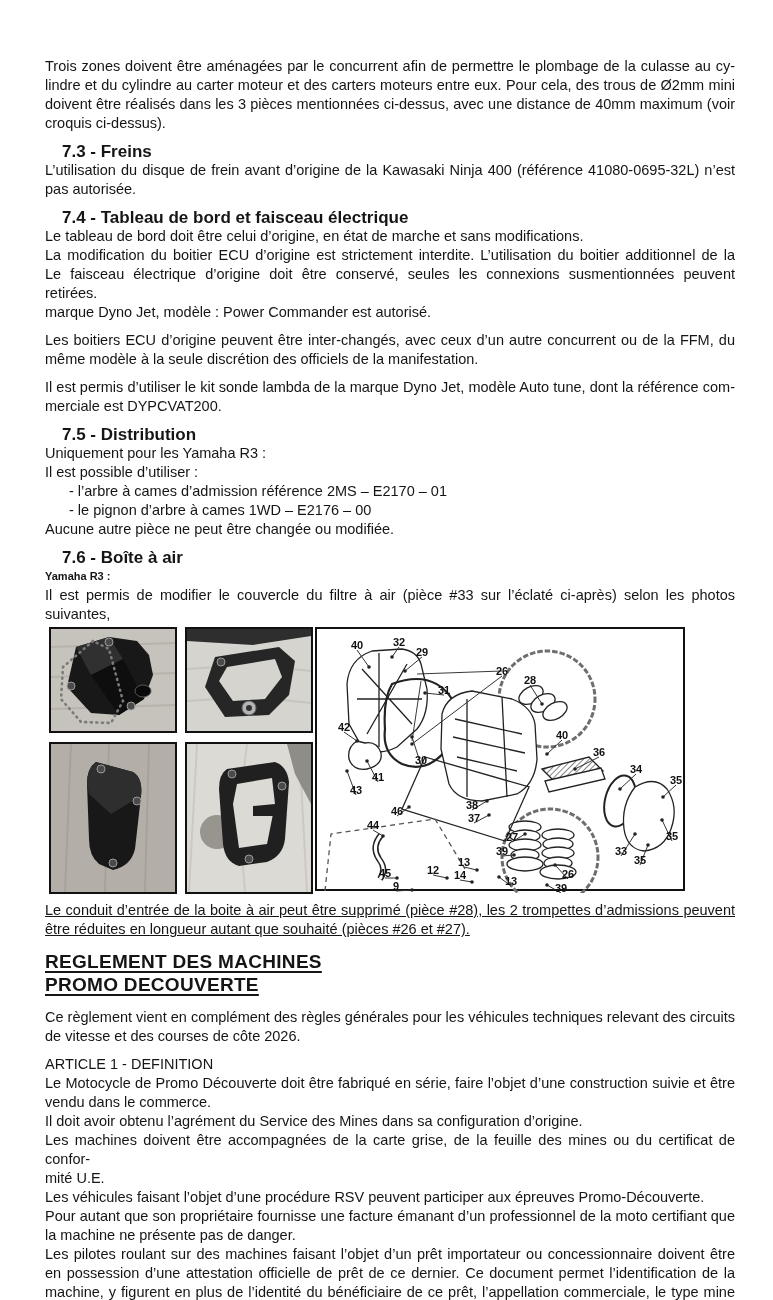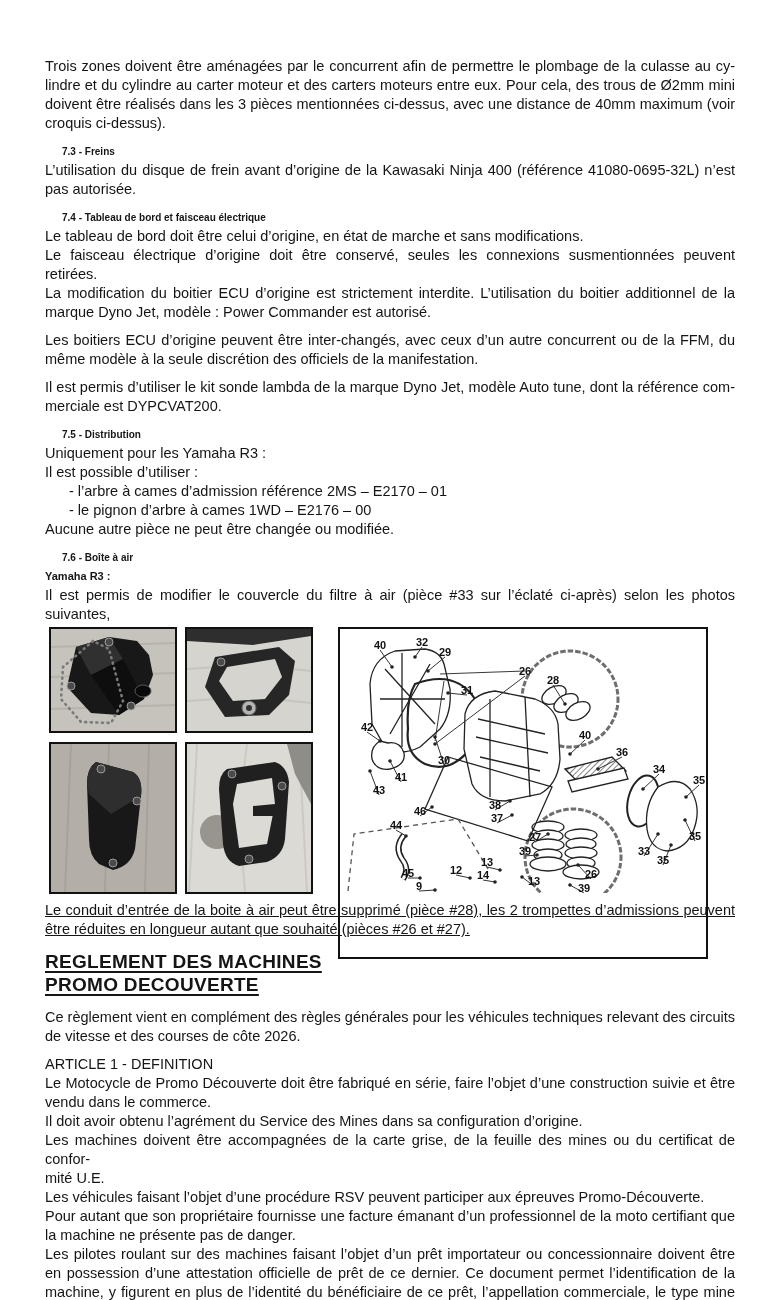--- a/index.html
+++ b/index.html
@@ -3,28 +3,28 @@
 <meta charset="utf-8">
 <style>
   html,body{margin:0;padding:0;background:#ffffff;}
   body{width:773px;height:1300px;overflow:hidden;position:relative;
        font-family:"Liberation Sans","DejaVu Sans",sans-serif;color:#151515;}
   .page{padding:57px 38px 0 45px;width:690px;}
   .ln{font-size:14.5px;line-height:19px;white-space:normal;}
   .ln.j{text-align:justify;text-align-last:justify;}
   .ln.ind{padding-left:24px;}
   .para{margin:0 0 9px 0;}
-  .shead{font-weight:bold;font-size:10px;line-height:19px;text-indent:17px;}
+  .shead{font-weight:bold;font-size:17px;line-height:19px;text-indent:17px;}
   .bline{font-weight:bold;font-size:11px;line-height:19px;}
   .figure{display:flex;margin:3px 0 0 4px;height:268px;}
   .photos{display:grid;grid-template-columns:128px 128px;grid-template-rows:106px 152px;
           gap:9px 8px;width:264px;}
   .photo{border:2px solid #111;box-sizing:border-box;overflow:hidden;background:#cfcdc8;}
   .photo svg{display:block;}
-  .diagram{width:370px;height:332px;margin-left:25px;border:2px solid #111;
+  .diagram{width:370px;height:264px;margin-left:2px;border:2px solid #111;
            box-sizing:border-box;background:#fff;}
   .caption{margin:6px 0 0 0;text-decoration:underline;}
   .bigheads{margin:11px 0 10px 0;}
   .bighead{font-size:19px;font-weight:bold;line-height:23px;letter-spacing:.3px;
            text-decoration:underline;text-decoration-thickness:2px;text-underline-offset:3px;}
   .art-title{font-weight:normal;font-size:14.5px;line-height:19px;margin:0;}
   svg text{font-family:"Liberation Sans","DejaVu Sans",sans-serif;font-weight:bold;}
 </style>
 </head>
 <body>
@@ -40,22 +40,22 @@
 
   <div class="shead">7.3 - Freins</div>
   <div class="para">
       <div class="ln j">L’utilisation du disque de frein avant d’origine de la Kawasaki Ninja 400 (référence 41080-0695-32L) n’est</div>
       <div class="ln">pas autorisée.</div>
     </div>
 
   <div class="shead">7.4 - Tableau de bord et faisceau électrique</div>
   <div class="para">
       <div class="ln">Le tableau de bord doit être celui d’origine, en état de marche et sans modifications.</div>
+      <div class="ln j">La modification du boitier ECU d’origine est strictement interdite. L’utilisation du boitier additionnel de la</div>
       <div class="ln j">Le faisceau électrique d’origine doit être conservé, seules les connexions susmentionnées peuvent retirées.</div>
-      <div class="ln j">La modification du boitier ECU d’origine est strictement interdite. L’utilisation du boitier additionnel de la</div>
       <div class="ln">marque Dyno Jet, modèle : Power Commander est autorisé.</div>
     </div>
   <div class="para">
       <div class="ln j">Les boitiers ECU d’origine peuvent être inter-changés, avec ceux d’un autre concurrent ou de la FFM, du</div>
       <div class="ln">même modèle à la seule discrétion des officiels de la manifestation.</div>
     </div>
   <div class="para">
       <div class="ln j">Il est permis d’utiliser le kit sonde lambda de la marque Dyno Jet, modèle Auto tune, dont la référence com-</div>
       <div class="ln">merciale est DYPCVAT200.</div>
     </div>

